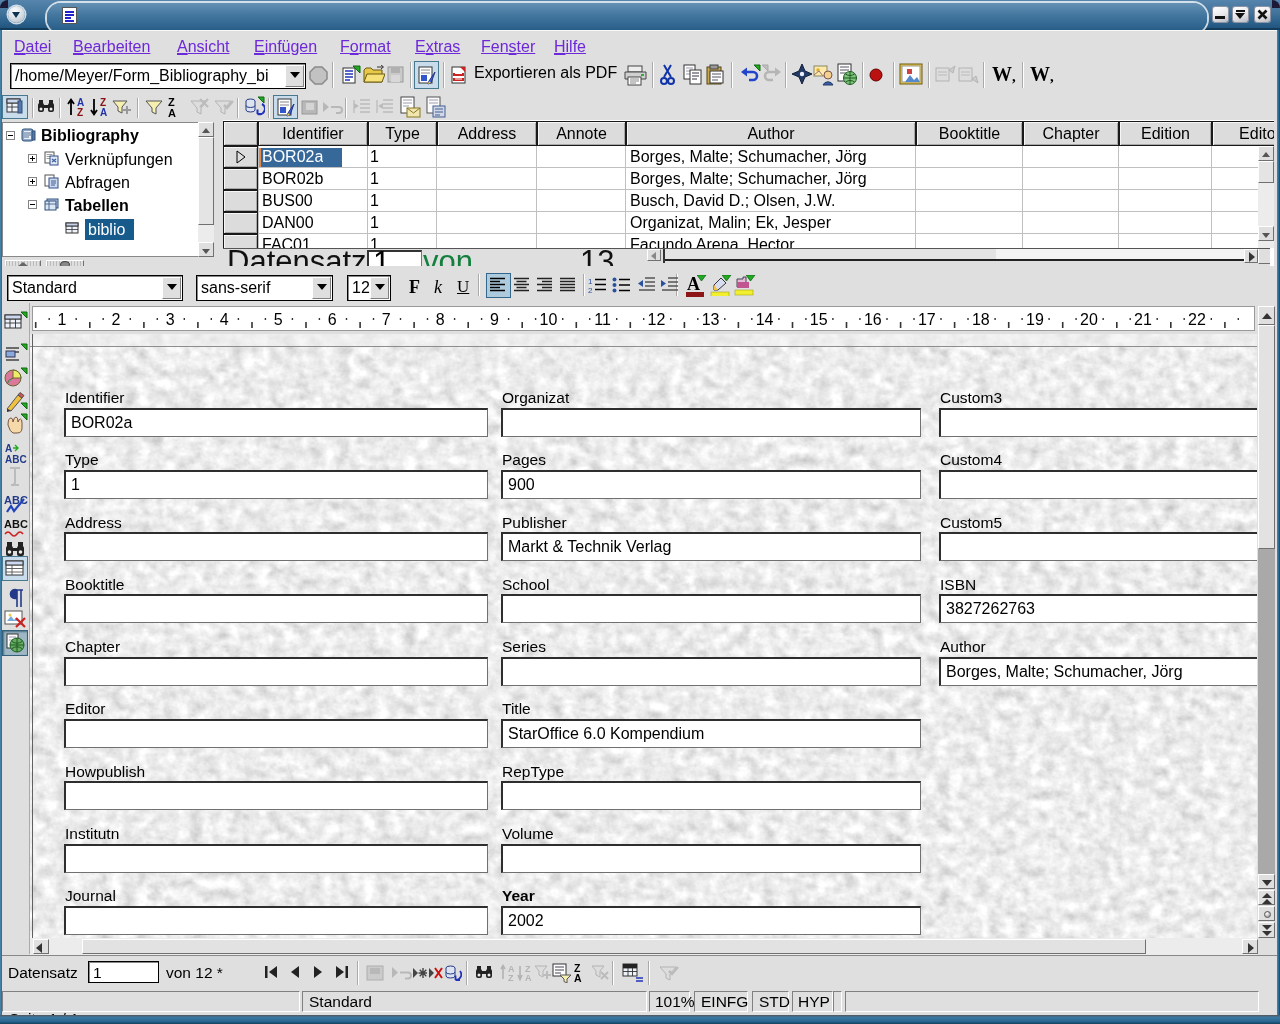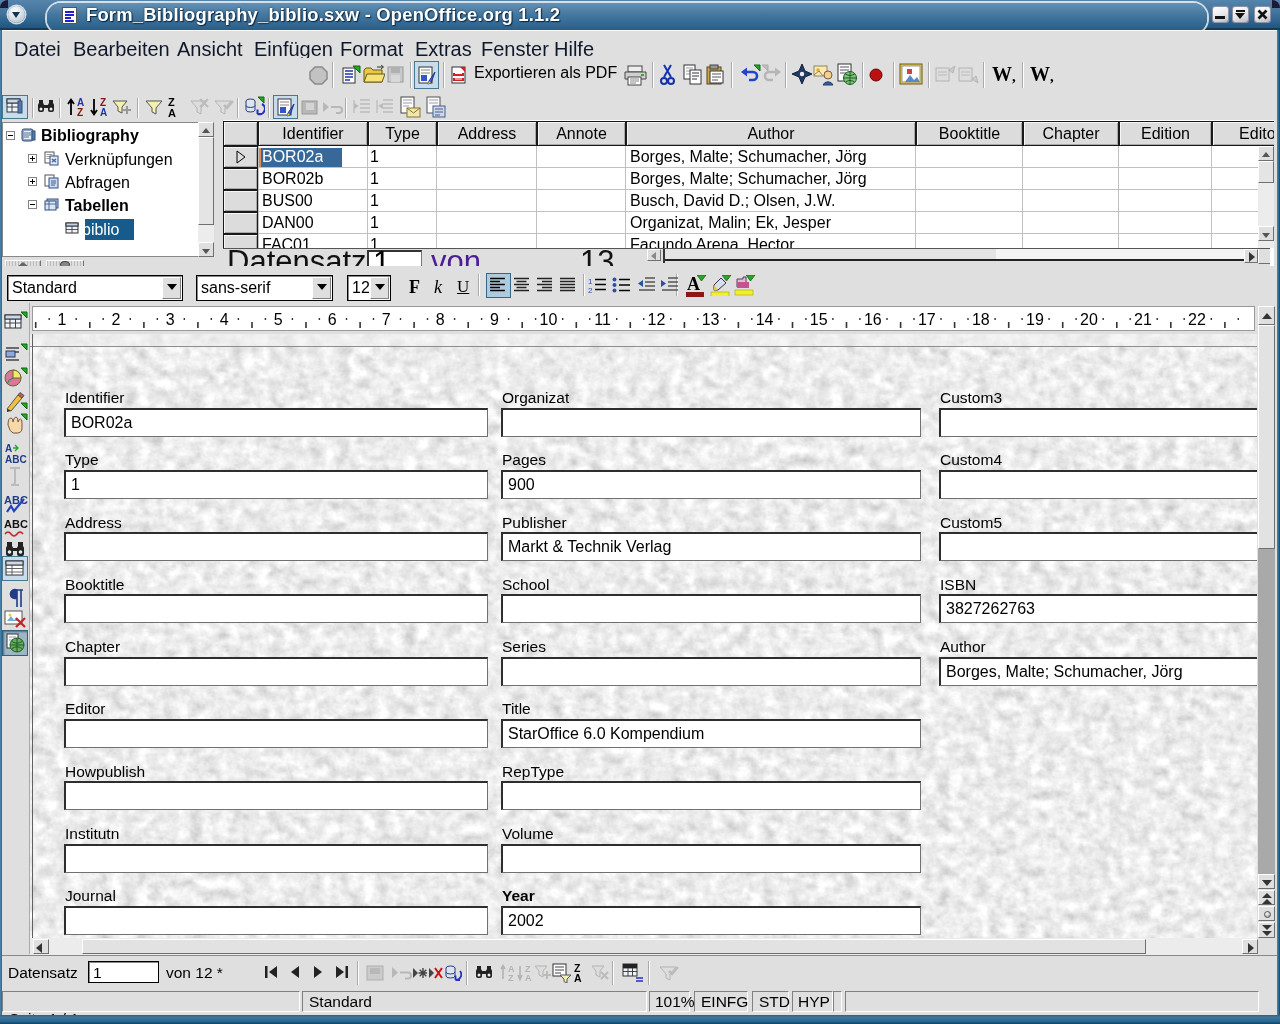--- a/index.html
+++ b/index.html
@@ -19,21 +19,21 @@
 #menubtn:after { content:""; position:absolute; left:4px; top:6px; border:4.5px solid transparent; border-top:6px solid #0d3552; }
 .titleicon { position:absolute; left:62px; top:7px; width:15px; height:17px; background:#fff; border:1px solid #555; }
 .titleicon i { position:absolute; left:2px; right:2px; height:2px; background:#2222cc; }
 #titletext { position:absolute; left:86px; top:4px; transform:translateZ(0); font-size:18.4px; font-weight:bold; color:#fff;
   text-shadow:1px 1px 1px #0a2a44, 0 0 2px #0a2a44; letter-spacing:0.2px; }
 .winbtn { position:absolute; top:7px; width:15px; height:15px; border-radius:2px;
   background:linear-gradient(160deg,#ffffff,#e7e7ea 55%,#b9bcc4); box-shadow:0 0 0 1px #8d94a5; }
 
 .bar { position:absolute; left:0; width:1280px; background:#dfdfdf; }
 .sep { position:absolute; top:4px; width:2px; background:#aaa; border-right:1px solid #fff; }
-.mi { position:absolute; top:7px; font-size:20px; color:#0f172a; }
+.mi { position:absolute; top:7px; font-size:16px; color:#6d28d9;text-decoration:underline; }
 .mi u { text-decoration:underline; text-underline-offset:2px; }
 
 .combo { position:absolute; background:#fff; border:1px solid #000;
   box-shadow:inset 1px 1px 0 #888; }
 .combo .ctext { position:absolute; left:4px; top:50%; transform:translateY(-50%); font-size:16px; white-space:nowrap; }
 .cbtn { position:absolute; right:1px; top:1px; bottom:1px; width:19px; background:#dfdfdf;
   border:1px solid #808080; border-top-color:#fff; border-left-color:#fff; }
 .cbtn:after { content:""; position:absolute; left:4px; top:6px; border:5px solid transparent; border-top:6px solid #000; }
 
 .sunk { border:1px solid; border-color:#808080 #fff #fff #808080; }
@@ -59,21 +59,20 @@
   <div class="corner" style="left:0; border-top-left-radius:10px;"></div>
   <div class="corner" style="right:0; border-top-right-radius:10px;"></div>
   <div id="pill"></div>
   <div id="menubtn"></div>
   <div class="titleicon">
         <i style="top:3px"></i>
         <i style="top:6px"></i>
         <i style="top:9px;right:5px"></i>
         <i style="top:12px"></i>
       </div>
-  <div id="titletext">Form_Bibliography_biblio.sxw - OpenOffice.org 1.1.2</div>
   <div class="winbtn" style="left:1213px;">
         <div class="abs" style="left:2px;top:9px;width:10px;height:3px;background:#111;"></div>
       </div>
   <div class="winbtn" style="left:1233px;">
         <div class="abs" style="left:2.5px;top:2.5px;width:9px;height:2.5px;background:#111;"></div>
         <div class="abs arrow" style="left:2px;top:6px;border:5px solid transparent;border-top:6px solid #111;"></div>
       </div>
   <div class="winbtn" style="left:1255px;">
         <svg width="15" height="15" style="position:absolute;left:0;top:0;">
           <path d="M3.5 3.5 L11.5 11.5 M11.5 3.5 L3.5 11.5" stroke="#111" stroke-width="2.6"></path>
@@ -86,20 +85,24 @@
   <div class="mi" style="left:73px;"><u>B</u>earbeiten</div>
   <div class="mi" style="left:177px;"><u>A</u>nsicht</div>
   <div class="mi" style="left:254px;"><u>E</u>infügen</div>
   <div class="mi" style="left:340px;">F<u>o</u>rmat</div>
   <div class="mi" style="left:415px;">E<u>x</u>tras</div>
   <div class="mi" style="left:481px;">Fen<u>s</u>ter</div>
   <div class="mi" style="left:554px;"><u>H</u>ilfe</div>
 </div>
 
 <div class="bar" id="toolbar1" style="top:58px; height:36px;">
+  <div class="combo" style="left:10px; top:5px; width:296px; height:26px;">
+    <div class="ctext">/home/Meyer/Form_Bibliography_bi</div>
+    <div class="cbtn"></div>
+  </div>
   <svg class="ic" style="left:309px;top:8px;" width="19" height="19">
         <polygon points="6,1 13,1 18,6 18,13 13,18 6,18 1,13 1,6" fill="#c2c2c2" stroke="#8a8a8a" stroke-width="1.5"></polygon>
       </svg>
   <div class="sep" style="left:332px;top:4px;height:26px;"></div>
   <svg class="ic" style="left:341px;top:7px;" width="20" height="20">
         <rect x="2" y="3" width="12" height="15" fill="#fff" stroke="#333"></rect>
         <path d="M4 6h8M4 9h8M4 12h8M4 15h5" stroke="#2233bb" stroke-width="1.3"></path>
         <polygon points="12,1 19,1 19,8" fill="#22aa22" stroke="#116611"></polygon>
       </svg>
   <svg class="ic" style="left:363px;top:7px;" width="22" height="20">
@@ -351,21 +354,21 @@
           <rect x="2" y="5" width="11" height="9" fill="#dde6f5" stroke="#31507a"></rect>
           <path d="M2 8h11M6 5v9" stroke="#31507a" stroke-width="0.8"></path>
         </svg>
     <div class="abs" style="left:62px;top:74px;font-size:16px;font-weight:bold;">Tabellen</div>
     <svg class="abs" style="left:61px;top:97px;" width="17" height="17" viewBox="0 0 17 17">
           <rect x="2" y="3" width="12" height="10" fill="#eef2fa" stroke="#333"></rect>
           <path d="M2 6h12M2 9.5h12M8 3v10" stroke="#333" stroke-width="0.8"></path>
           <rect x="2" y="3" width="12" height="3" fill="#c8d4ea" stroke="#333"></rect>
         </svg>
     <div class="abs" style="left:82px;top:96px;width:49px;height:21px;background:#175a8c;"></div>
-    <div class="abs" style="left:79px;top:98px;font-size:16px;color:#fff;">biblio</div>
+    <div class="abs" style="left:85px;top:98px;font-size:16px;color:#fff;">biblio</div>
   </div>
 
   <div class="abs" style="left:198px;top:2px;width:16px;height:135px;background:#ececec;">
     <div class="abs raised" style="left:0;top:0;width:16px;height:15px;">
           <div class="arrow" style="left:3px;top:5px;border:4px solid transparent;border-bottom:5px solid #555;border-top:none;"></div>
         </div>
     <div class="abs raised" style="left:0;top:15px;width:16px;height:88px;background:#e4e4e4;"></div>
     <div class="abs raised" style="left:0;top:120px;width:16px;height:15px;">
           <div class="arrow" style="left:3px;top:6px;border:4px solid transparent;border-top:5px solid #555;"></div>
         </div>
@@ -434,21 +437,21 @@
     <div class="abs raised" style="left:0;top:80px;width:16px;height:15px;">
           <div class="arrow" style="left:3px;top:6px;border:4px solid transparent;border-top:5px solid #555;"></div>
         </div>
   </div>
 
   <div class="abs" style="left:223px;top:128px;width:1047px;height:18px;background:#dfdfdf;border-top:1px solid #555;overflow:hidden;">
     <div class="abs" style="left:4px;top:-5px;font-size:31px;color:#111;white-space:nowrap;">Datensatz</div>
     <div class="abs" style="left:144px;top:1px;width:55px;height:30px;background:#fff;border:2px solid #333;border-bottom:none;border-right:1px solid #777;">
       <div class="abs" style="left:4px;top:-7px;font-size:31px;">1</div>
     </div>
-    <div class="abs" style="left:208px;top:-5px;font-size:31px;color:#4c1d95;">von</div>
+    <div class="abs" style="left:200px;top:-5px;font-size:31px;color:#15803d;">von</div>
     <div class="abs" style="left:357px;top:-5px;font-size:31px;color:#111;">13</div>
     <div class="abs raised" style="left:424px;top:0;width:14px;height:12px;">
           <div class="arrow" style="left:3px;top:2px;border:4px solid transparent;border-right:5px solid #888;border-left:none;"></div>
         </div>
     <div class="abs" style="left:440px;top:0;width:2px;height:14px;background:#333;"></div>
     <div class="abs" style="left:442px;top:0;width:331px;height:12px;background:#e4e4e4;border-bottom:2px solid #222;"></div>
     <div class="abs" style="left:773px;top:0;width:248px;height:12px;background:#f4f4f4;border-bottom:2px solid #222;"></div>
     <div class="abs raised" style="left:1021px;top:0;width:14px;height:14px;">
           <div class="arrow" style="left:4px;top:2px;border:5px solid transparent;border-left:6px solid #333;border-right:none;"></div>
         </div>

